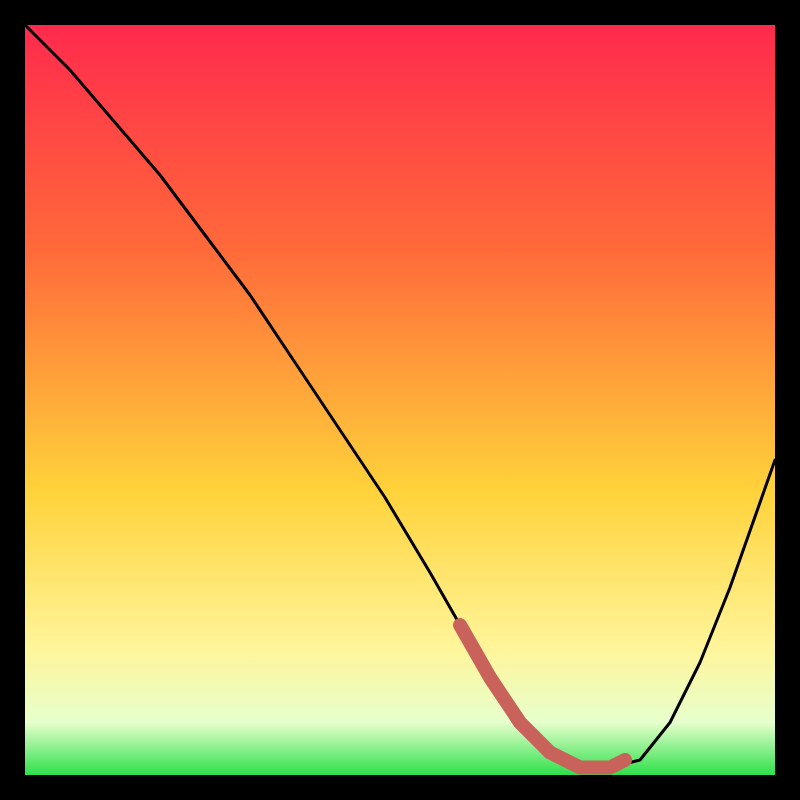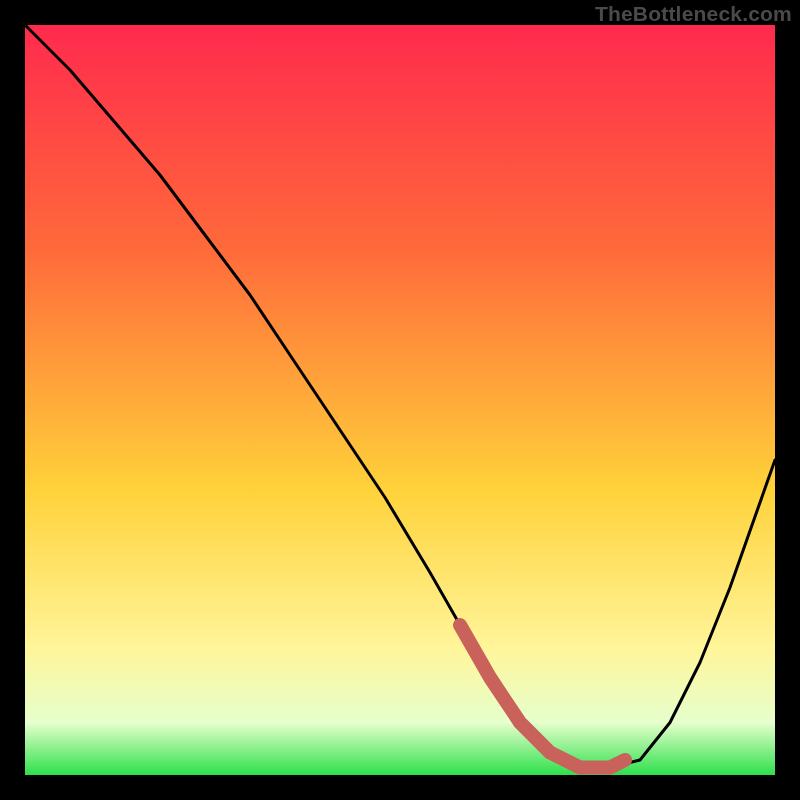--- a/index.html
+++ b/index.html
@@ -37,21 +37,20 @@
     overflow: hidden;
   }
   svg {
     display: block;
   }
 </style>
 </head>
 <body>
 
 <div class="page">
-  <div class="watermark">TheBottleneck.com</div>
 
   <div class="plot-area">
     <svg width="750" height="750" viewBox="0 0 750 750" preserveAspectRatio="none">
       <defs>
         <linearGradient id="bg-grad" x1="0" y1="0" x2="0" y2="1">
           <stop offset="0" stop-color="#ff2a4d"></stop>
           <stop offset="0.30" stop-color="#ff6a3a"></stop>
           <stop offset="0.62" stop-color="#ffd23a"></stop>
           <stop offset="0.83" stop-color="#fff59a"></stop>
           <stop offset="0.93" stop-color="#e6ffcc"></stop>

